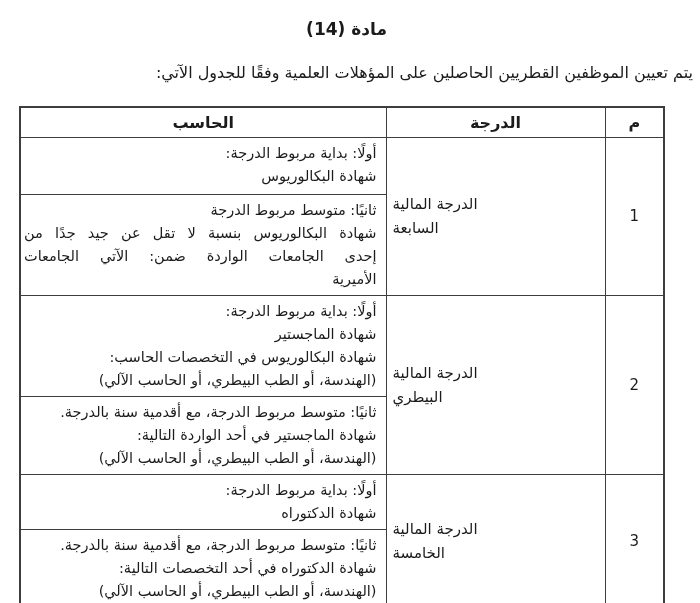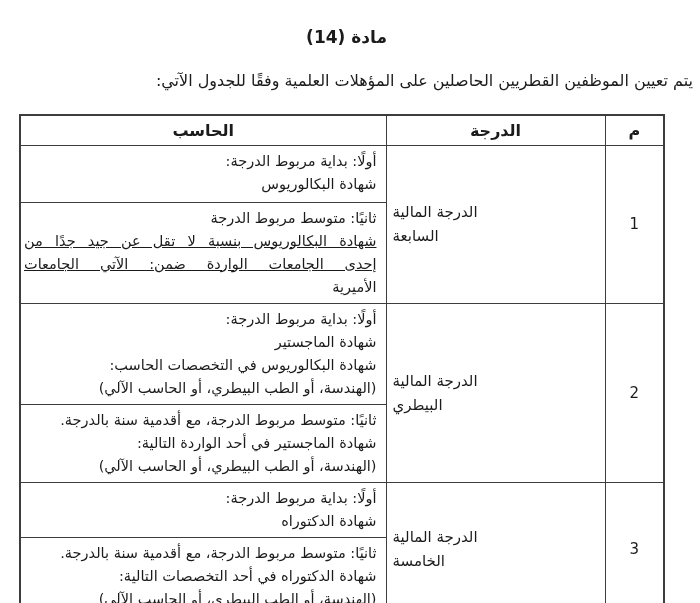--- a/index.html
+++ b/index.html
@@ -10,21 +10,21 @@
     font-family: "DejaVu Sans", sans-serif;
     color: #1b1b1b;
   }
   .page {
     direction: rtl;
     width: 700px;
     box-sizing: border-box;
     padding: 14px 7px 0 0;
   }
   .article-title {
-    margin: 12px;
+    margin: 4px;
     text-align: center;
     font-size: 17px;
     font-weight: bold;
     line-height: 22px;
   }
   .intro {
     margin: 22px 0 23px 0;
     text-align: right;
     font-size: 16px;
     line-height: 21px;
@@ -74,21 +74,20 @@
     text-align: right;
     vertical-align: top;
     font-size: 14.5px;
     line-height: 23px;
     padding: 4px 9px 4px 3px;
   }
   td .line { white-space: normal; }
   td .line.just {
     text-align: justify;
     text-align-last: justify;
-    text-decoration: underline;
   }
 </style>
 </head>
 <body>
 
 <div class="page">
 
   <h1 class="article-title">مادة (14)</h1>
 
   <p class="intro">يتم تعيين الموظفين القطريين الحاصلين على المؤهلات العلمية وفقًا للجدول الآتي:</p>

